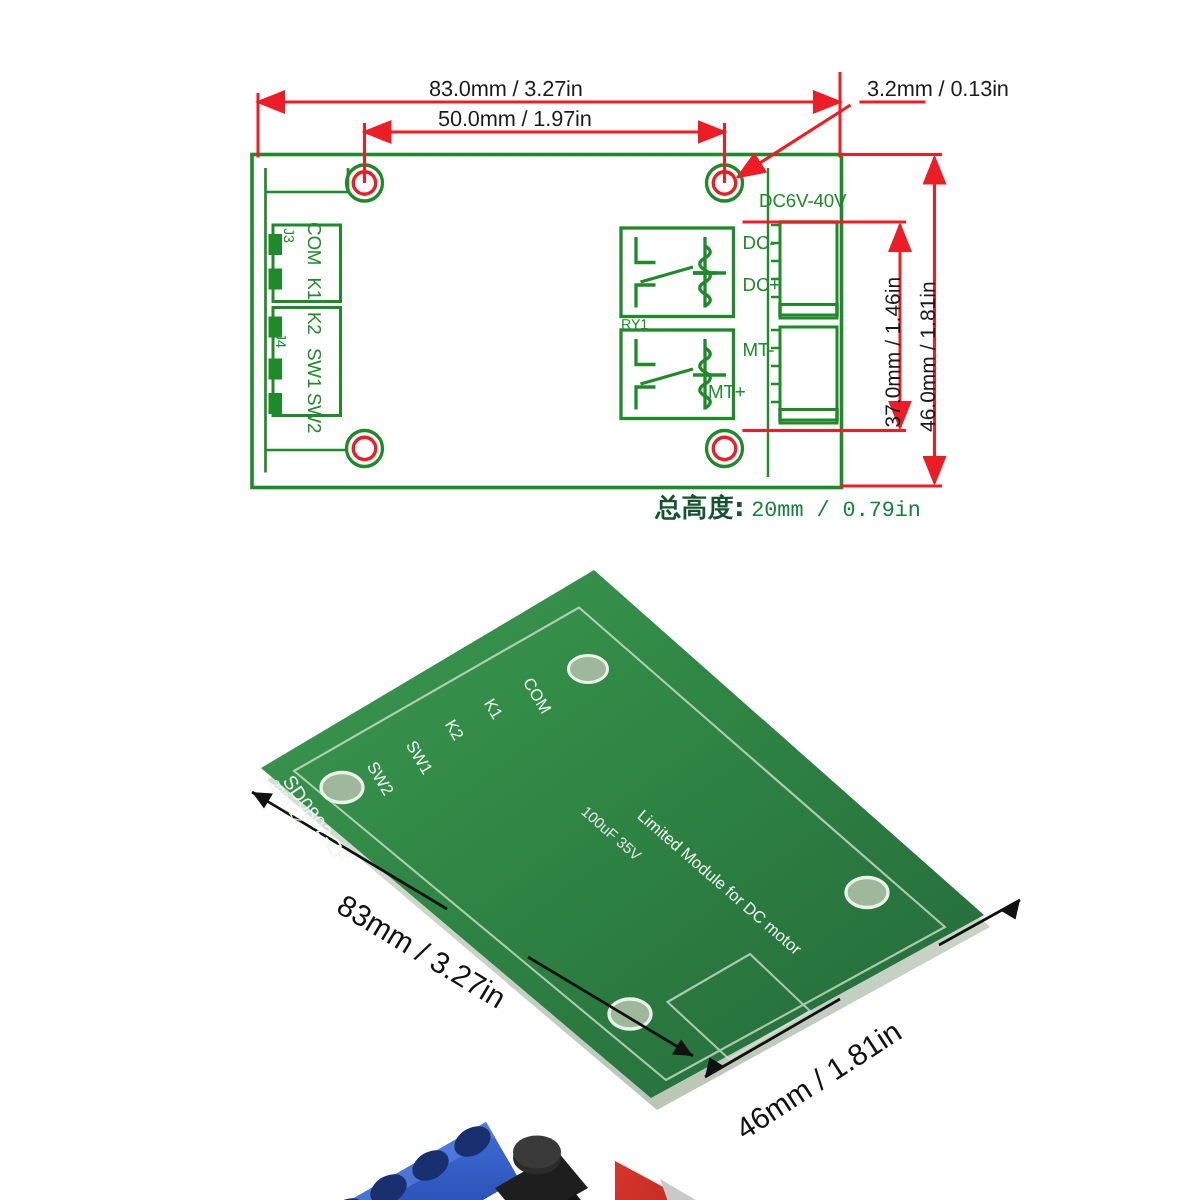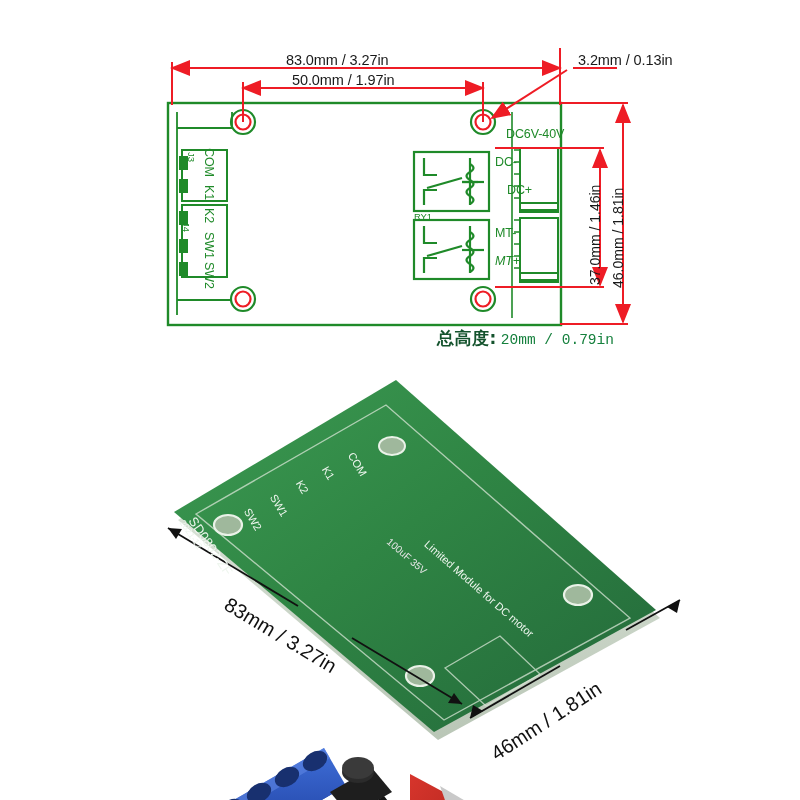--- a/index.html
+++ b/index.html
@@ -264,25 +264,25 @@
     <div class="dim-text" id="dim-hole-dia" style="left:578px; top:52px;">3.2mm / 0.13in</div>
 
     <div class="vert-dim" style="left:587px; top:285px;">37.0mm / 1.46in</div>
 
     <div class="vert-dim" style="left:610px; top:288px;">46.0mm / 1.81in</div>
 
     <div class="pcb-label" style="left:492px; top:127px;margin-left:14px;">DC6V-40V</div>
 
     <div class="pcb-label" style="left:495px; top:155px;">DC-</div>
 
-    <div class="pcb-label" style="left:495px; top:183px;margin-left:12px;">DC+</div>
+    <div class="pcb-label" style="left:495px; top:183px;">DC+</div>
 
     <div class="pcb-label" style="left:495px; top:226px;text-align:center;">MT-</div>
 
-    <div class="pcb-label" style="left:495px; top:254px;font-style:italic;">MT+</div>
+    <div class="pcb-label" style="left:472px; top:254px;">MT+</div>
 
     <div class="pcb-label tiny" style="left:414px; top:211px;">RY1</div>
 
     <div class="pcb-label rot tiny" style="left:197px; top:152px;">J3</div>
 
     <div class="pcb-label rot tiny" style="left:192px; top:222px;">J4</div>
 
     <div class="pcb-label rot" style="left:216px; top:148px;">COM</div>
 
     <div class="pcb-label rot" style="left:216px; top:185px;">K1</div>

